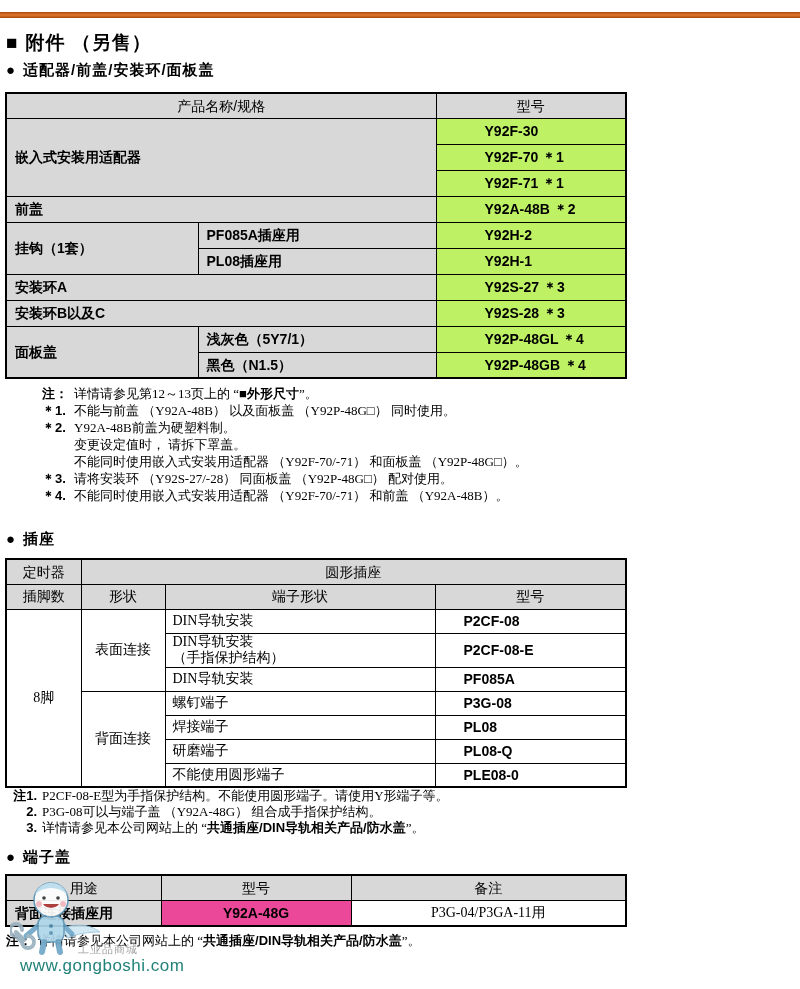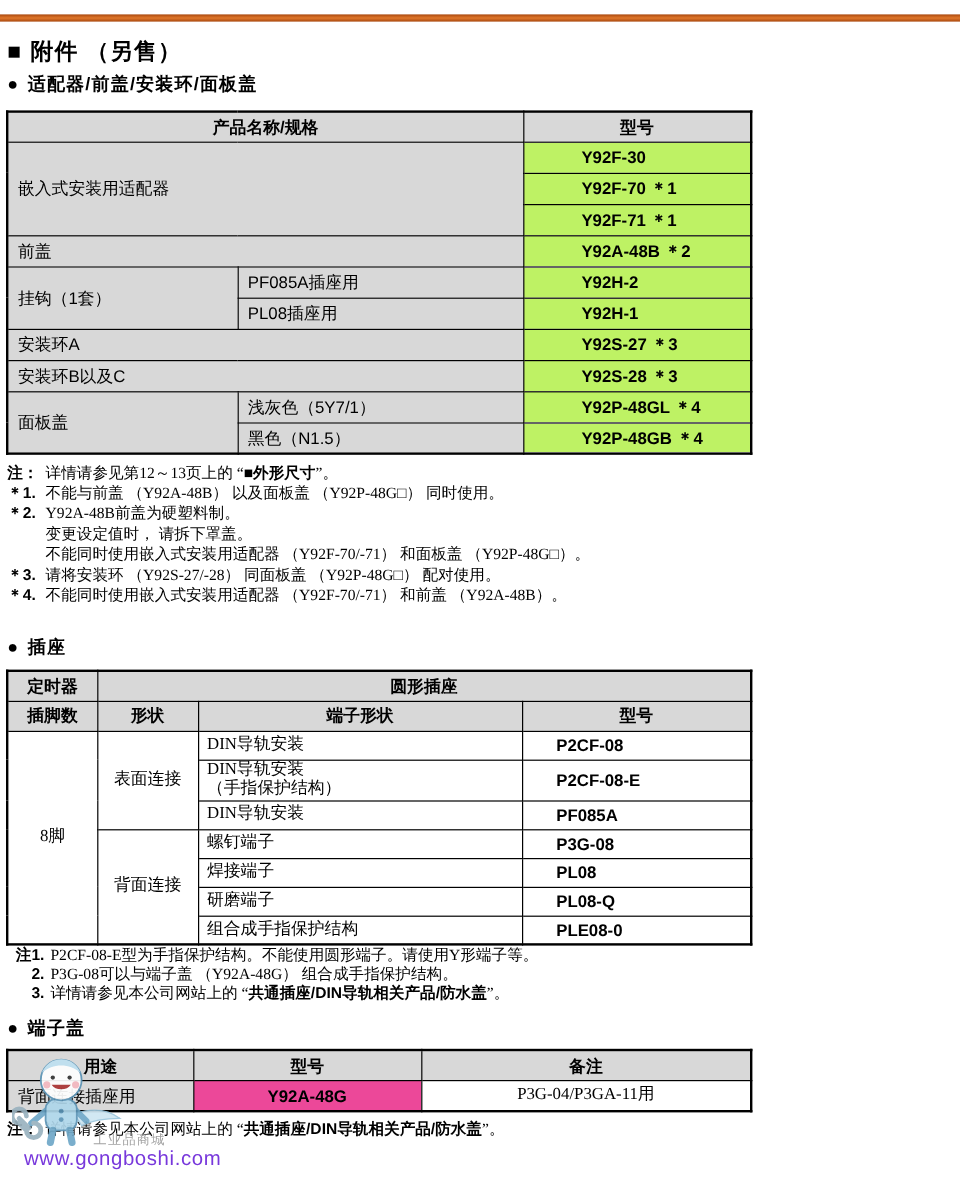--- a/index.html
+++ b/index.html
@@ -11,40 +11,40 @@
   .accent-bar{position:absolute;top:12px;left:0;width:800px;height:6px;
     background:linear-gradient(to bottom,#a9480e,#e0772b 50%,#a9480e);}
   
   .h1{position:absolute;left:6px;top:30px;font-size:19px;font-weight:bold;letter-spacing:1px;}
   .h2{position:absolute;left:6px;font-size:15px;font-weight:bold;letter-spacing:1px;}
   .h1 .marker,.h2 .bullet{margin-right:7px;}
   
   table{position:absolute;left:5px;border-collapse:collapse;table-layout:fixed;
     border:2px solid #000;font-size:14px;}
   th,td{border:1px solid #000;padding:0;vertical-align:middle;overflow:hidden;line-height:1.15;}
-  th{background:#d8d8d8;font-weight:bold;text-align:center;}
-  td.lbl{background:#d8d8d8;font-weight:normal;text-align:left;padding-left:8px;}
+  th{background:#d8d8d8;font-weight:normal;text-align:center;}
+  td.lbl{background:#d8d8d8;font-weight:bold;text-align:left;padding-left:8px;}
   td.mdl{background:#bef264;font-weight:bold;text-align:left;padding-left:48px;}
   td.mdl2{background:#fff;font-weight:bold;text-align:left;padding-left:28px;}
   td.ser{background:#fff;font-family:"Liberation Serif",serif;text-align:center;}
   td.trm{background:#fff;font-family:"Liberation Serif",serif;text-align:left;padding-left:7px;}
   td.ctr{background:#ec4899;font-weight:bold;text-align:center;}
   
   .notes{position:absolute;left:6px;font-size:13px;font-family:"Liberation Serif",serif;}
   .note{white-space:nowrap;}
   .n17 .note{height:17px;line-height:17px;}
   .n16 .note{height:16px;line-height:16px;}
   .np{display:inline-block;width:32px;font-weight:bold;font-family:"Liberation Sans",sans-serif;}
   .np2{display:inline-block;width:36px;text-align:right;padding-right:5px;
        font-weight:bold;font-family:"Liberation Sans",sans-serif;box-sizing:border-box;}
   .ne{font-weight:bold;font-family:"Liberation Sans",sans-serif;}
   
   .wm{position:absolute;left:10px;top:880px;width:220px;height:105px;opacity:.92;}
   .wm-shop{position:absolute;left:68px;top:62px;font-size:11px;color:#9a9a9a;letter-spacing:1px;}
-  .wm-url{position:absolute;left:10px;top:76px;font-size:17px;color:#6d28d9;letter-spacing:.5px;}
+  .wm-url{position:absolute;left:10px;top:76px;font-size:17px;color:#0f766e;letter-spacing:.5px;}
 </style>
 </head>
 <body>
 
 <div class="accent-bar"></div>
 
 <div class="h1">
   <span class="marker">■</span><span>附件 （另售）</span>
 </div>
 
@@ -99,21 +99,21 @@
     <td class="lbl">浅灰色（5Y7/1）</td>
     <td class="mdl">Y92P-48GL ＊4</td>
   </tr>
   <tr style="height:26px;border-radius:10px;">
     <td class="lbl">黑色（N1.5）</td>
     <td class="mdl">Y92P-48GB ＊4</td>
   </tr>
 </tbody>
   </table>
 
-<div class="notes n17" style="top:385px;">
+<div class="notes n17" style="top:385px;margin-left:36px;">
   <div class="note"><span class="np">注：</span><span>详情请参见第12～13页上的 “</span><span class="ne">■外形尺寸</span><span>”。</span></div>
   <div class="note"><span class="np">＊1.</span><span>不能与前盖 （Y92A-48B） 以及面板盖 （Y92P-48G□） 同时使用。</span></div>
   <div class="note"><span class="np">＊2.</span><span>Y92A-48B前盖为硬塑料制。</span></div>
   <div class="note"><span class="np"></span><span>变更设定值时， 请拆下罩盖。</span></div>
   <div class="note"><span class="np"></span><span>不能同时使用嵌入式安装用适配器 （Y92F-70/-71） 和面板盖 （Y92P-48G□）。</span></div>
   <div class="note"><span class="np">＊3.</span><span>请将安装环 （Y92S-27/-28） 同面板盖 （Y92P-48G□） 配对使用。</span></div>
   <div class="note"><span class="np">＊4.</span><span>不能同时使用嵌入式安装用适配器 （Y92F-70/-71） 和前盖 （Y92A-48B）。</span></div>
 </div>
 
 <div class="h2" style="top:530px;">
@@ -159,21 +159,21 @@
   </tr>
   <tr style="height:24px;">
     <td class="trm">焊接端子</td>
     <td class="mdl2">PL08</td>
   </tr>
   <tr style="height:24px;">
     <td class="trm">研磨端子</td>
     <td class="mdl2">PL08-Q</td>
   </tr>
   <tr style="height:24px;">
-    <td class="trm">组合成手指保护结构</td>
+    <td class="trm">不能使用圆形端子</td>
     <td class="mdl2">PLE08-0</td>
   </tr>
 </tbody>
   </table>
 
 <div class="notes n16" style="top:788px;">
   <div class="note"><span class="np2">注1.</span><span>P2CF-08-E型为手指保护结构。不能使用圆形端子。请使用Y形端子等。</span></div>
   <div class="note"><span class="np2">2.</span><span>P3G-08可以与端子盖 （Y92A-48G） 组合成手指保护结构。</span></div>
   <div class="note"><span class="np2">3.</span><span>详情请参见本公司网站上的 “</span><span class="ne">共通插座/DIN导轨相关产品/防水盖</span><span>”。</span></div>
 </div>

